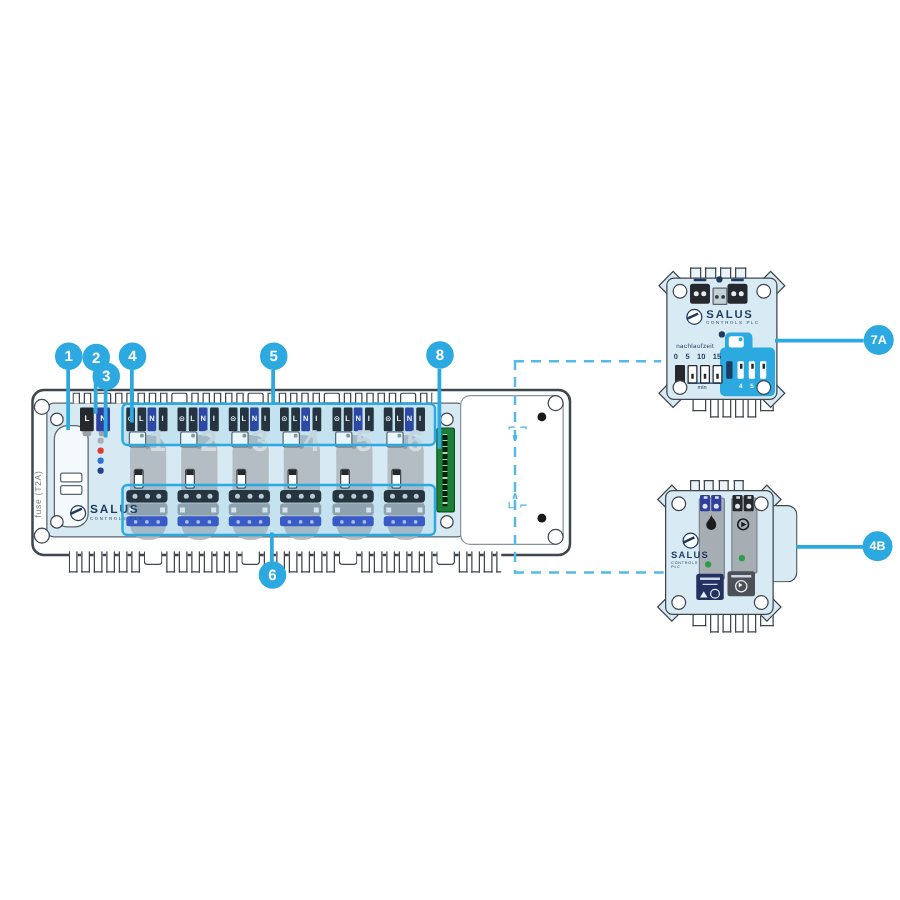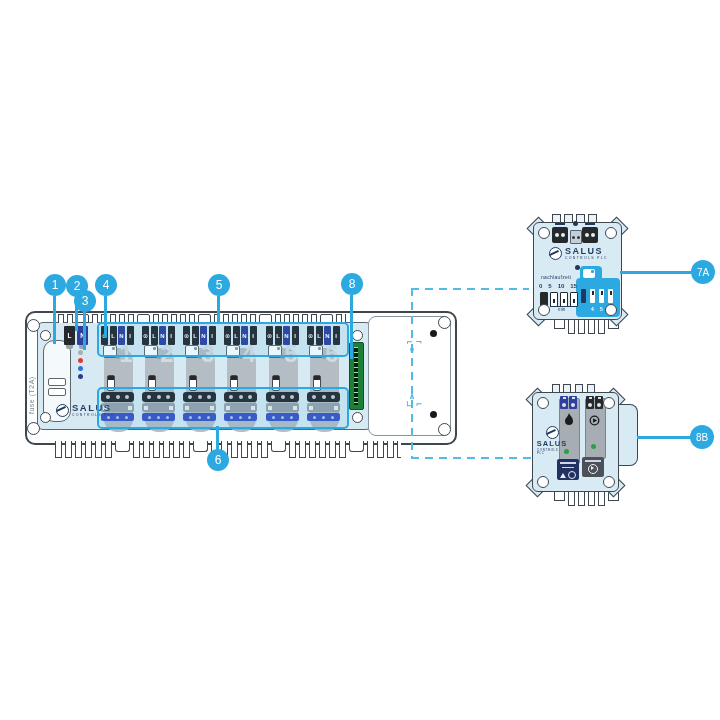--- a/index.html
+++ b/index.html
@@ -2,21 +2,21 @@
 <html><head>
 <meta charset="utf-8">
 <style>
   html,body{margin:0;padding:0;background:#fff;}
   .canvas{position:relative;width:720px;height:720px;background:#ffffff;overflow:hidden;
           font-family:"Liberation Sans","DejaVu Sans",sans-serif;}
   .abs{position:absolute;}
 
   
   .badge{position:absolute;width:22px;height:22px;border-radius:50%;background:#2BA9E0;color:#fff;
-         display:flex;align-items:center;justify-content:center;font-size:12px;font-weight:normal;z-index:40;}
+         display:flex;align-items:center;justify-content:center;font-size:12px;font-weight:bold;z-index:40;}
   .badge.big{width:24px;height:24px;font-size:10px;}
   .cline{position:absolute;background:#2BA9E0;z-index:35;}
   .vln{width:2.5px;} .hln{height:2.5px;}
 
   
   .dash-h{position:absolute;height:2px;z-index:30;
     background:repeating-linear-gradient(90deg,#55BAE6 0 8px,transparent 8px 14px);}
   .dash-v{position:absolute;width:2px;z-index:30;
     background:repeating-linear-gradient(180deg,#55BAE6 0 8px,transparent 8px 14px);}
   .mark{position:absolute;color:#4DB6E6;font-size:8px;line-height:8px;font-weight:bold;z-index:31;
@@ -563,15 +563,15 @@
   <div class="cline hln" style="left:637px;top:436px;width:54px;"></div>
 
   <div class="badge" style="left:44px;top:274px;">1</div>
   <div class="badge" style="left:66px;top:275px;">2</div>
   <div class="badge" style="left:74px;top:290px;">3</div>
   <div class="badge" style="left:95px;top:274px;">4</div>
   <div class="badge" style="left:208px;top:274px;">5</div>
   <div class="badge" style="left:341px;top:273px;">8</div>
   <div class="badge" style="left:207px;top:449px;">6</div>
   <div class="badge big" style="left:691px;top:260px;">7A</div>
-  <div class="badge big" style="left:690px;top:425px;">8B</div>
+  <div class="badge big" style="left:690px;top:425px;">4B</div>
 
 </div>
 
 </body></html>

